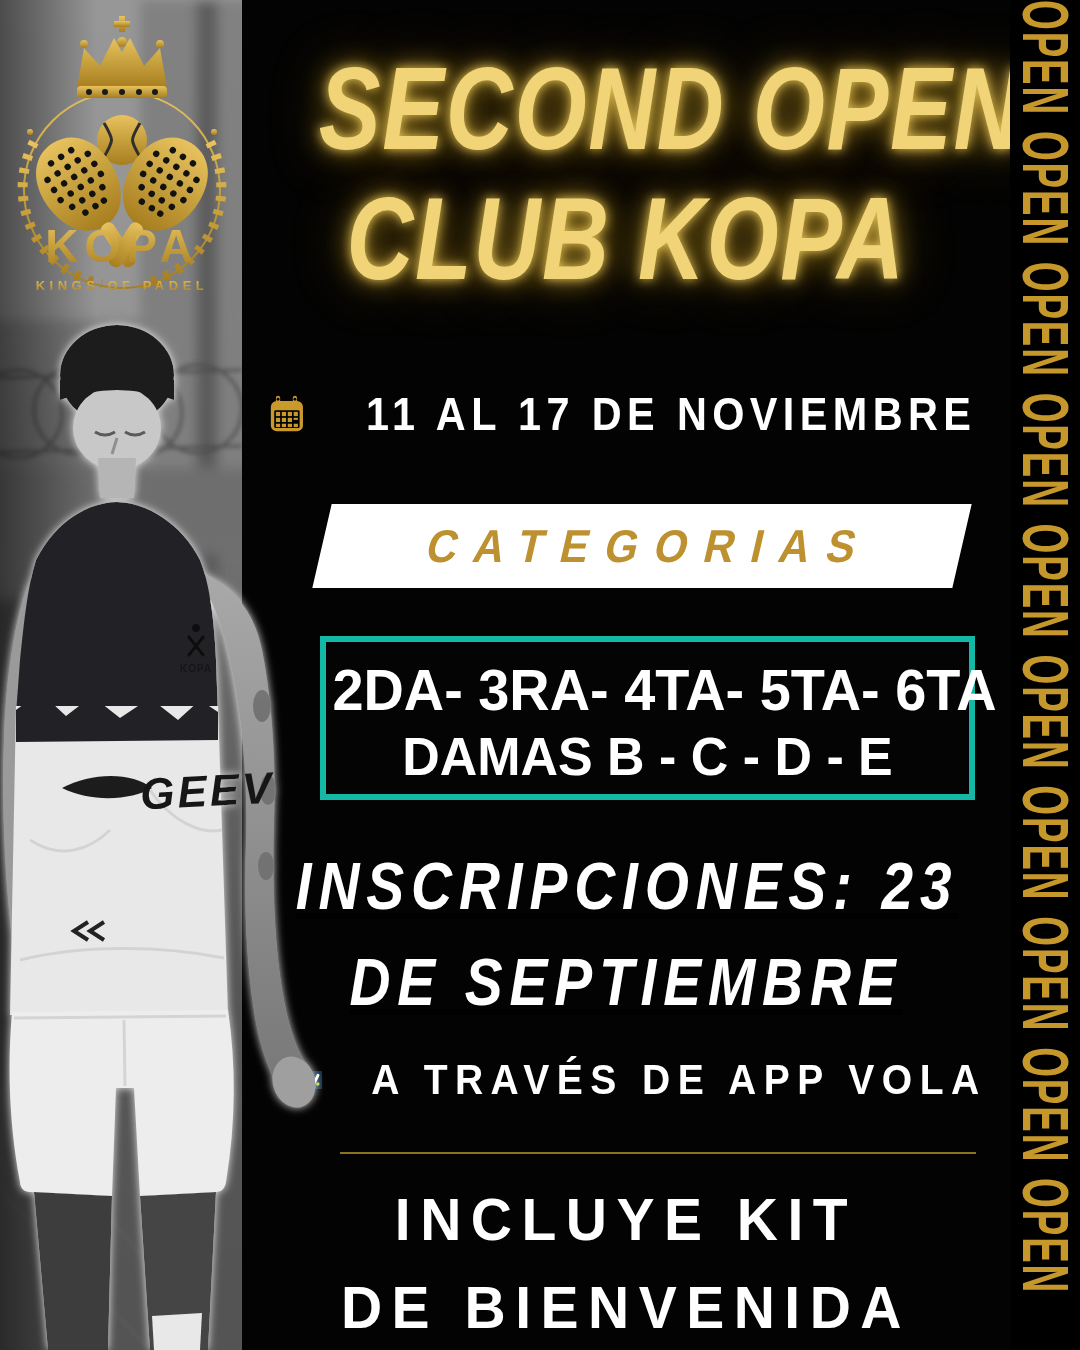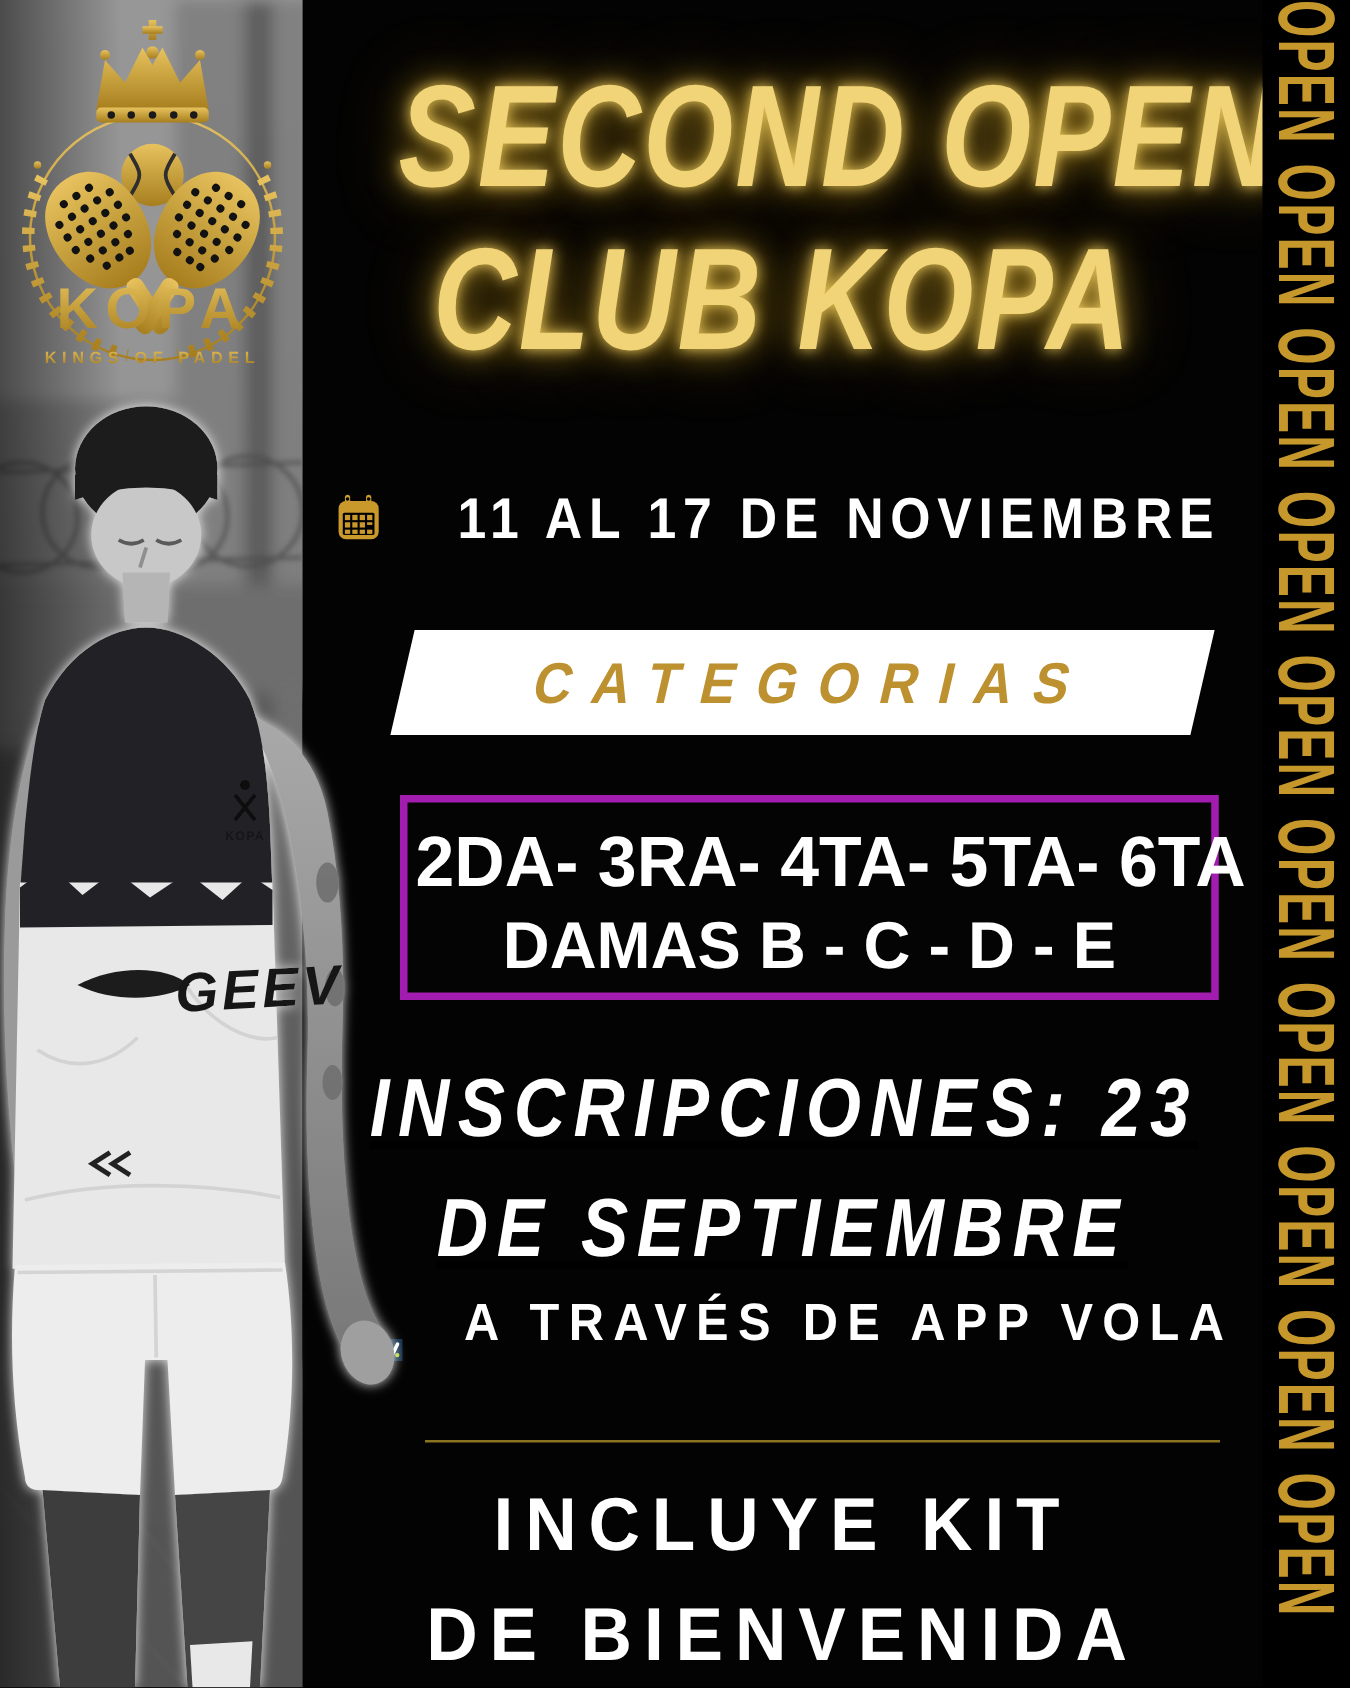--- a/index.html
+++ b/index.html
@@ -20,29 +20,29 @@
 
   .date-row{position:absolute;top:366px;left:0;right:0;height:96px;display:flex;align-items:center;justify-content:center;gap:28px;padding-left:28px;}
   .date-text{color:#fff;font-weight:bold;font-size:46px;letter-spacing:6px;white-space:nowrap;transform:scaleX(.9);}
 
   .banner{position:absolute;top:504px;left:80px;width:640px;height:84px;background:#ffffff;
     transform:skewX(-13deg);display:flex;align-items:center;justify-content:center;}
   .banner-label{color:#BD9030;font-weight:bold;font-size:46px;letter-spacing:18px;padding-left:18px;
     white-space:nowrap;transform:scaleX(.92);}
 
   .cat-box{position:absolute;top:636px;left:78px;width:655px;height:164px;box-sizing:border-box;
-    border:6px solid #a21caf;background:#040404;text-align:center;padding-top:12px;}
+    border:6px solid #14b8a6;background:#040404;text-align:center;padding-top:12px;}
   .cat-line1{color:#fff;font-weight:bold;font-size:57px;line-height:72px;white-space:nowrap;transform:scaleX(.98);}
   .cat-line2{color:#fff;font-weight:bold;font-size:53px;line-height:62px;white-space:nowrap;transform:scaleX(.98);}
 
   .registration{position:absolute;top:838px;left:0;right:0;text-align:center;text-decoration:underline;}
   .reg-line{display:block;color:#fff;font-weight:bold;font-style:italic;font-size:66px;line-height:96px;
     letter-spacing:8px;white-space:nowrap;transform:scaleX(.86);}
 
-  .app-row{position:absolute;top:1034px;left:0;right:0;display:flex;justify-content:center;
+  .app-row{position:absolute;top:1034px;left:0;right:0;display:flex;align-items:center;justify-content:center;
     gap:26px;padding-left:64px;}
   .app-text{color:#fff;font-weight:bold;font-size:42px;letter-spacing:8px;white-space:nowrap;transform:scaleX(.93);}
 
   .divider{position:absolute;top:1152px;left:98px;width:636px;height:2px;background:#8A7420;}
 
   .includes{position:absolute;top:1176px;left:0;right:0;text-align:center;}
   .inc-line{display:block;color:#fff;font-weight:bold;font-size:60px;line-height:88px;letter-spacing:10px;
     white-space:nowrap;transform:scaleX(.95);}
 
   

